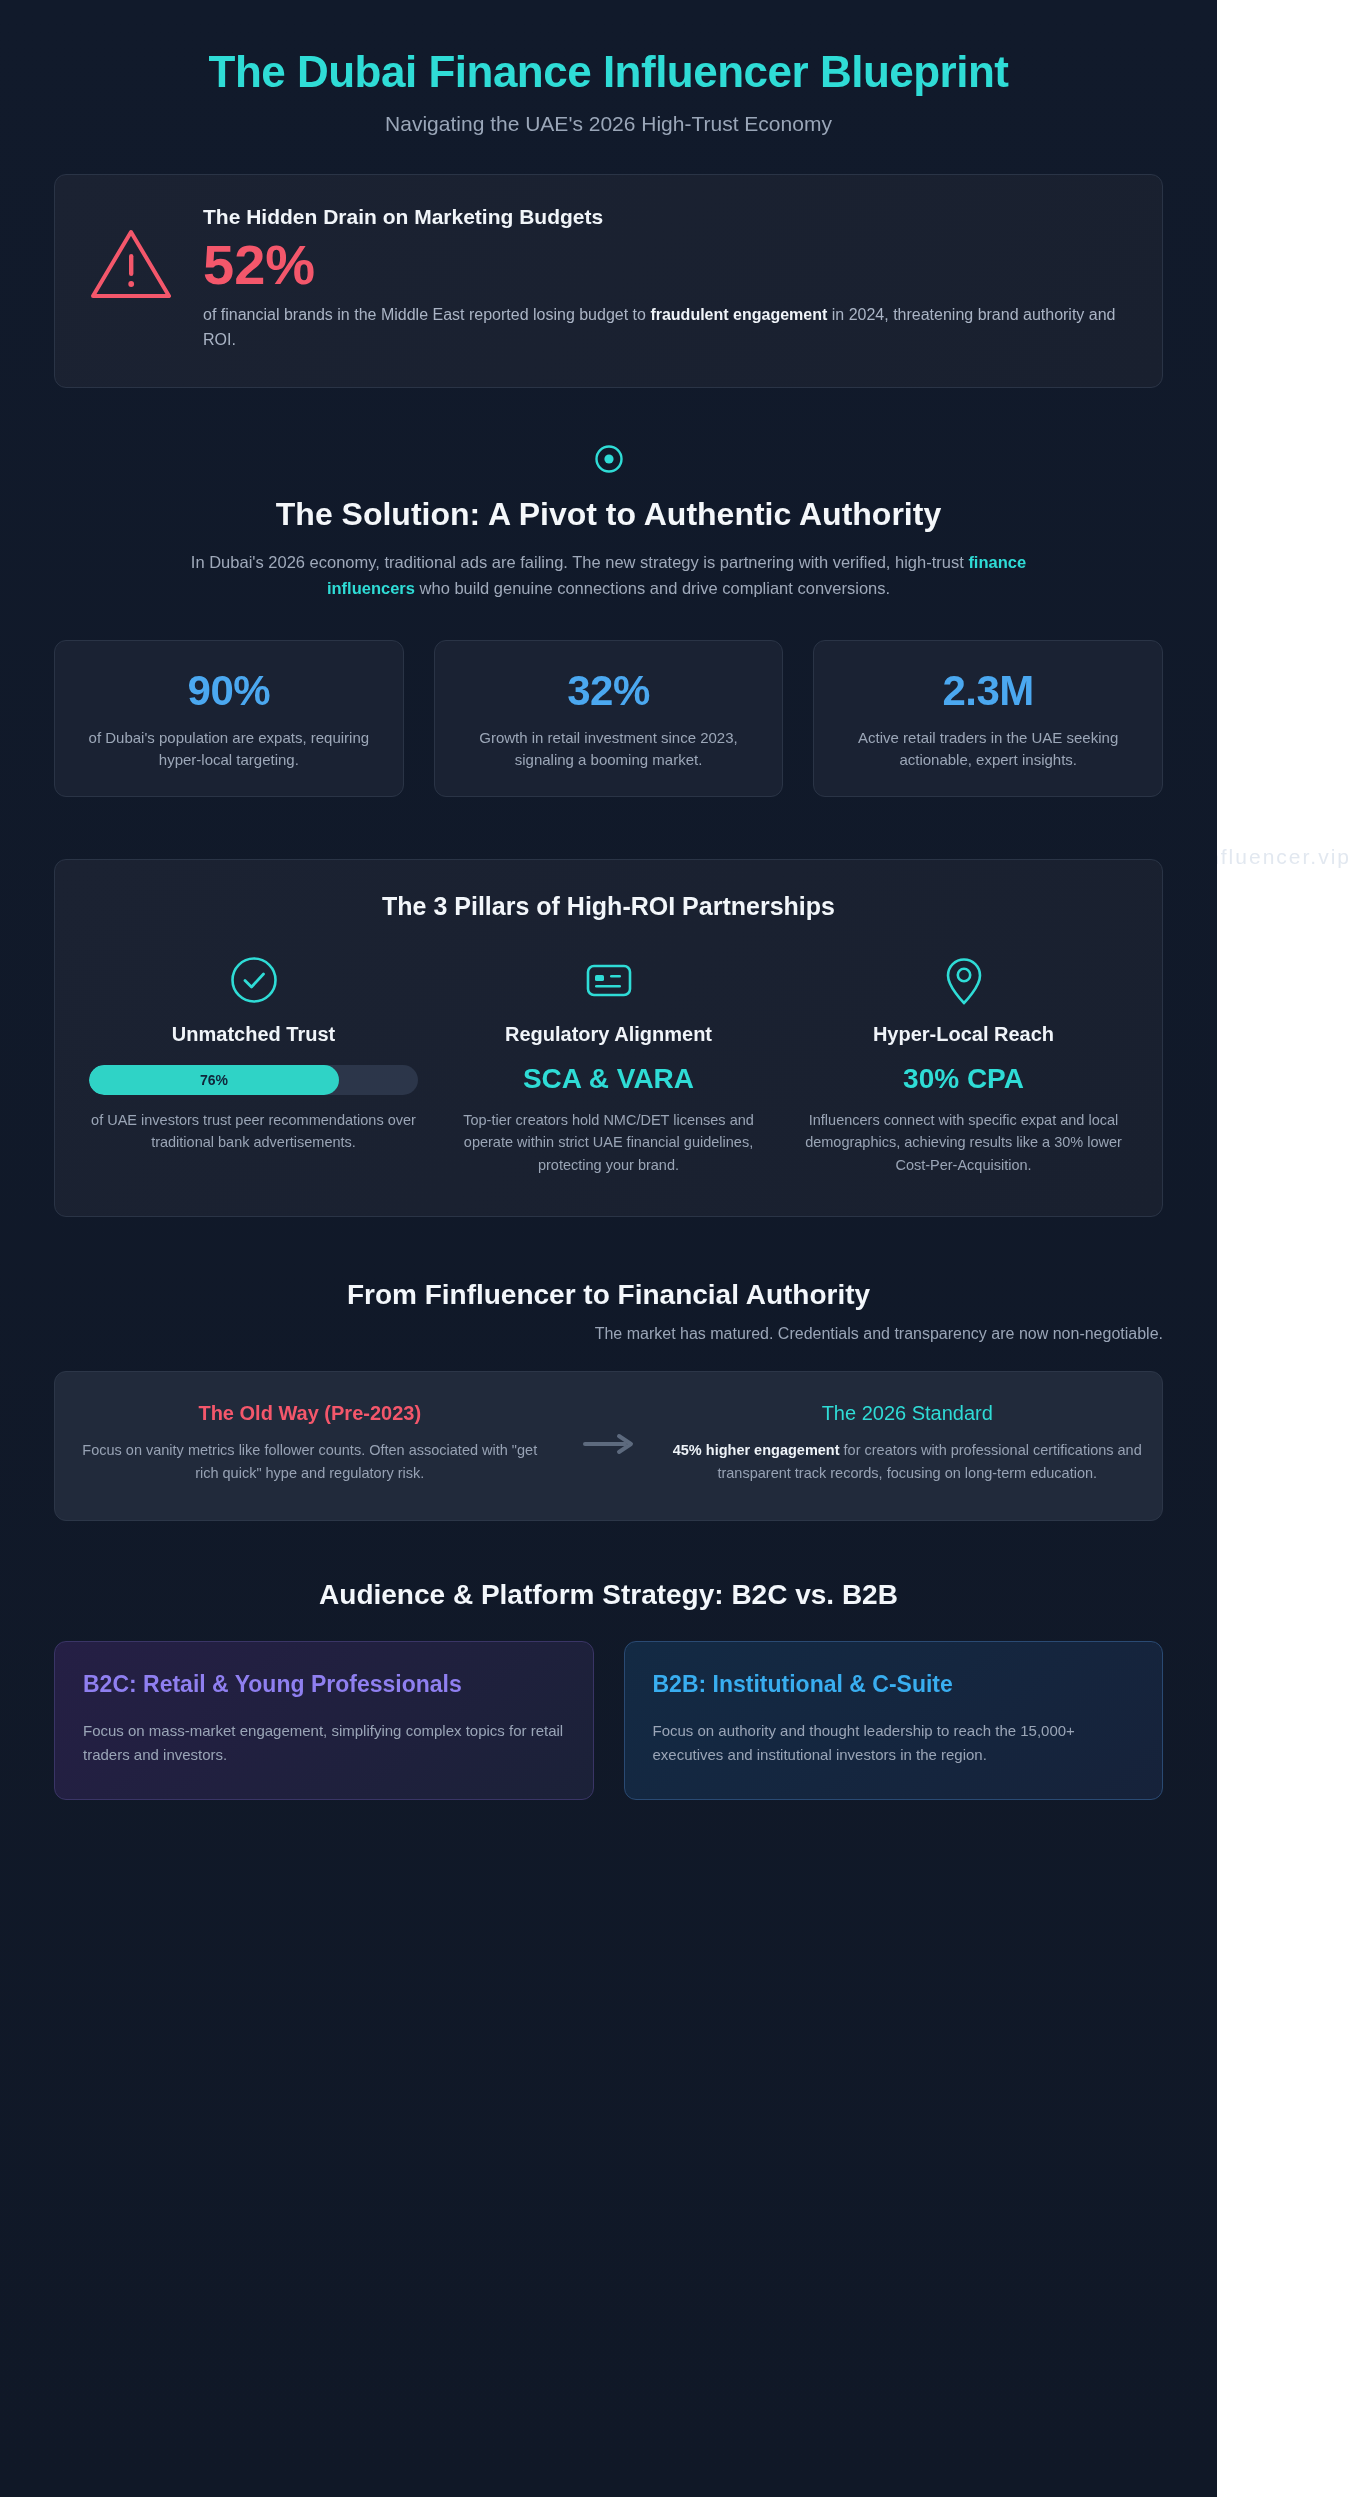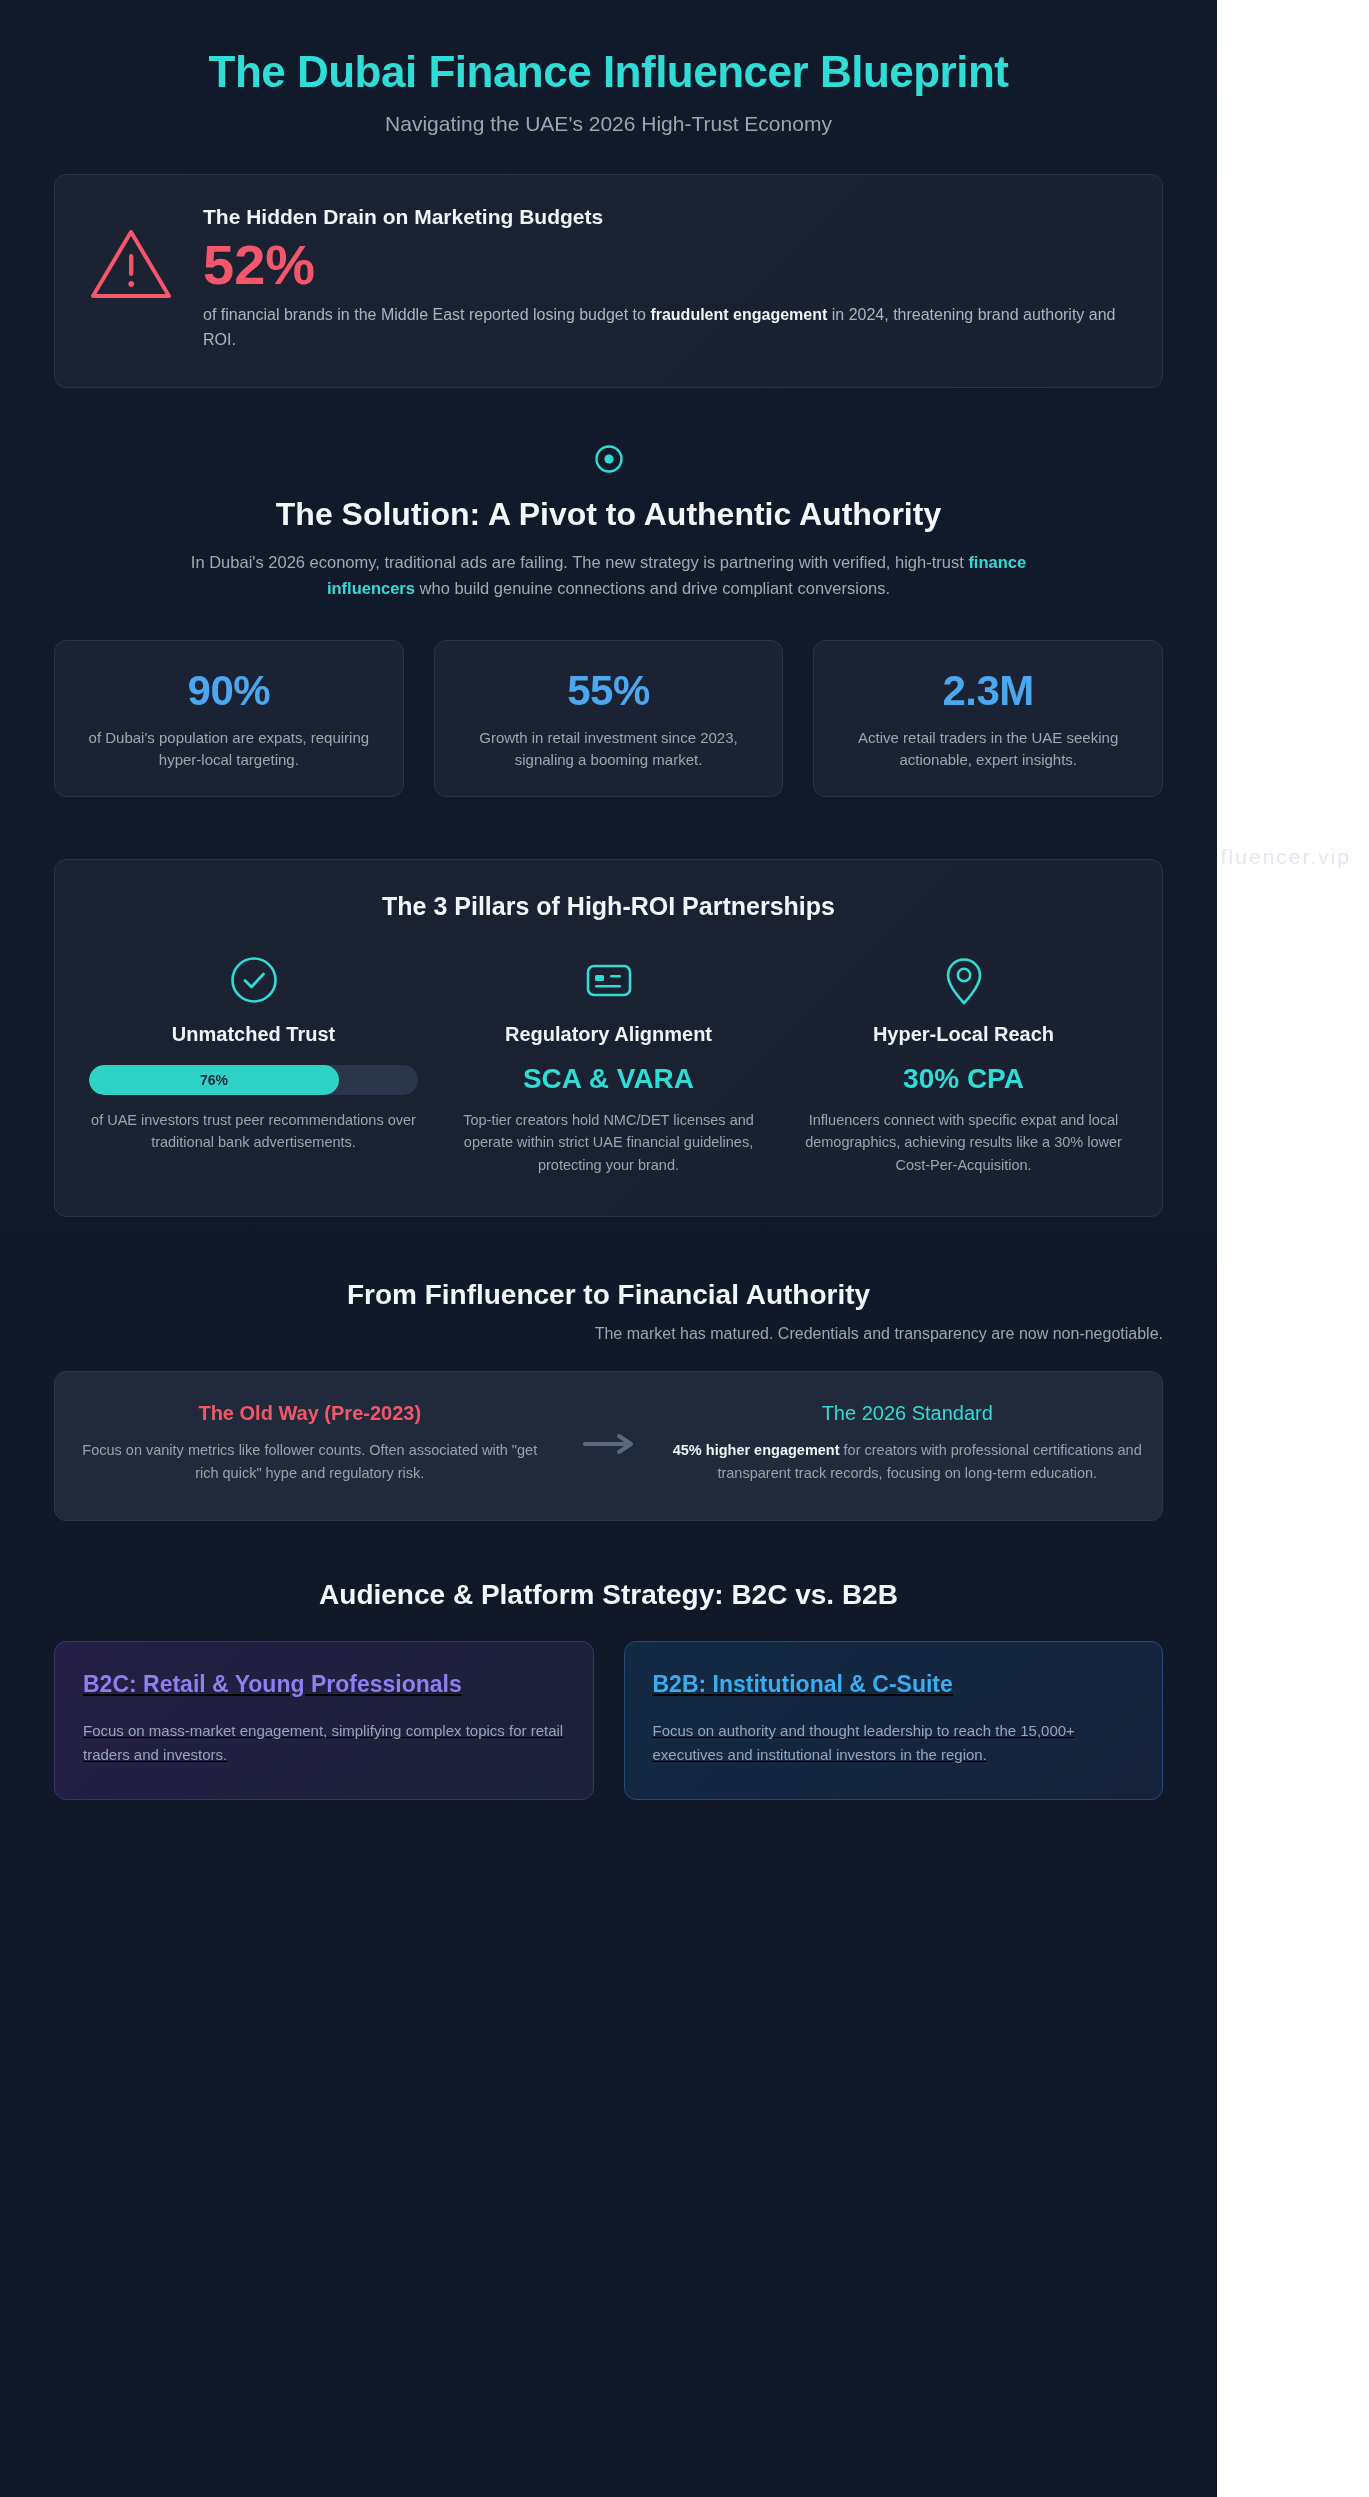--- a/index.html
+++ b/index.html
@@ -262,21 +262,20 @@
     margin: 58px 0 0 0;
     text-align: center;
     font-size: 28px;
     font-weight: bold;
     color: #f3f7fb;
   }
   .aud-row {
     margin-top: 30px;
     display: flex;
     gap: 30px;
-    text-decoration: underline;
   }
   .aud-card {
     flex: 1 1 0;
     padding: 28px 28px 32px 28px;
     border-radius: 12px;
   }
   .aud-b2c {
     background: linear-gradient(140deg, #251f45 0%, #1b2138 100%);
     border: 1px solid #3a3566;
   }
@@ -377,21 +376,21 @@
         <span>In Dubai's 2026 economy, traditional ads are failing. The new strategy is partnering with verified, high-trust </span><b>finance influencers</b><span> who build genuine connections and drive compliant conversions.</span>
       </p>
     </div>
 
     <div class="stats-row">
       <div class="card stat-card">
         <p class="stat-value">90%</p>
         <p class="stat-label">of Dubai's population are expats, requiring hyper-local targeting.</p>
       </div>
       <div class="card stat-card">
-        <p class="stat-value">55%</p>
+        <p class="stat-value">32%</p>
         <p class="stat-label">Growth in retail investment since 2023, signaling a booming market.</p>
       </div>
       <div class="card stat-card">
         <p class="stat-value">2.3M</p>
         <p class="stat-label">Active retail traders in the UAE seeking actionable, expert insights.</p>
       </div>
     </div>
 
     <div class="card pillars-card">
       <h3 class="pillars-title">The 3 Pillars of High-ROI Partnerships</h3>

